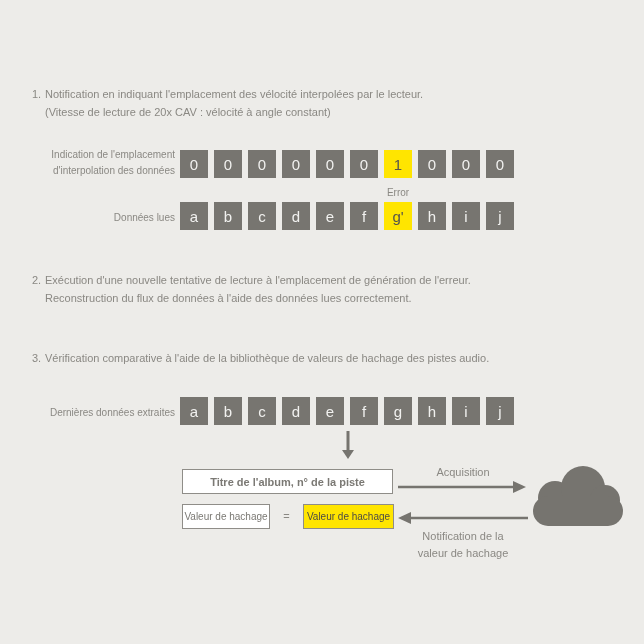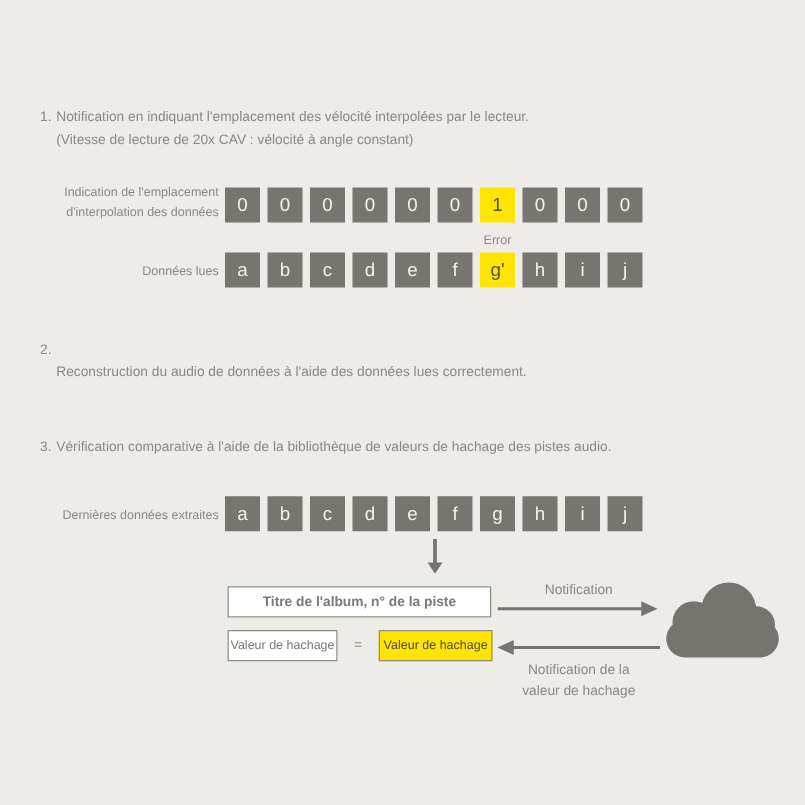--- a/index.html
+++ b/index.html
@@ -84,22 +84,22 @@
       <span class="cell">f</span>
       <span class="cell hl">g'</span>
       <span class="cell">h</span>
       <span class="cell">i</span>
       <span class="cell">j</span>
     </div>
 
   <div class="step" style="left:32px; top:271px; width:586px;">
     <span class="num">2.</span>
     <span>
-      <br>
-      <span>Reconstruction du audio de données à l'aide des données lues correctement.</span>
+      <span>Exécution d'une nouvelle tentative de lecture à l'emplacement de génération de l'erreur.</span><br>
+      <span>Reconstruction du flux de données à l'aide des données lues correctement.</span>
     </span>
   </div>
 
   <div class="step" style="left:32px; top:349px; width:586px;">
     <span class="num">3.</span>
     <span>
       <span>Vérification comparative à l'aide de la bibliothèque de valeurs de hachage des pistes audio.</span>
     </span>
   </div>
 
@@ -121,21 +121,21 @@
     <line x1="8" y1="0" x2="8" y2="20" stroke="#76746F" stroke-width="3"></line>
     <polygon points="2,19 14,19 8,28" fill="#76746F"></polygon>
   </svg>
 
   <div class="wbox" style="left:182px; top:469px; width:211px; height:25px; font-size:11px;font-weight:bold;">Titre de l'album, n° de la piste</div>
 
   <div class="wbox" style="left:182px; top:504px; width:88px; height:25px; font-size:10px;">Valeur de hachage</div>
   <div class="eq">=</div>
   <div class="wbox ybox" style="left:303px; top:504px; width:91px; height:25px; font-size:10px;">Valeur de hachage</div>
 
-  <div class="flow-label" style="left:402px; top:464px; width:122px;">Notification</div>
+  <div class="flow-label" style="left:402px; top:464px; width:122px;">Acquisition</div>
   <svg class="gfx" style="left:398px; top:481px;" width="128" height="12" viewBox="0 0 128 12">
     <line x1="0" y1="6" x2="117" y2="6" stroke="#76746F" stroke-width="2.5"></line>
     <polygon points="115,0 128,6 115,12" fill="#76746F"></polygon>
   </svg>
 
   <svg class="gfx" style="left:398px; top:512px;" width="130" height="12" viewBox="0 0 130 12">
     <line x1="130" y1="6" x2="11" y2="6" stroke="#76746F" stroke-width="2.5"></line>
     <polygon points="13,0 0,6 13,12" fill="#76746F"></polygon>
   </svg>
   <div class="flow-label" style="left:398px; top:528px; width:130px;">

